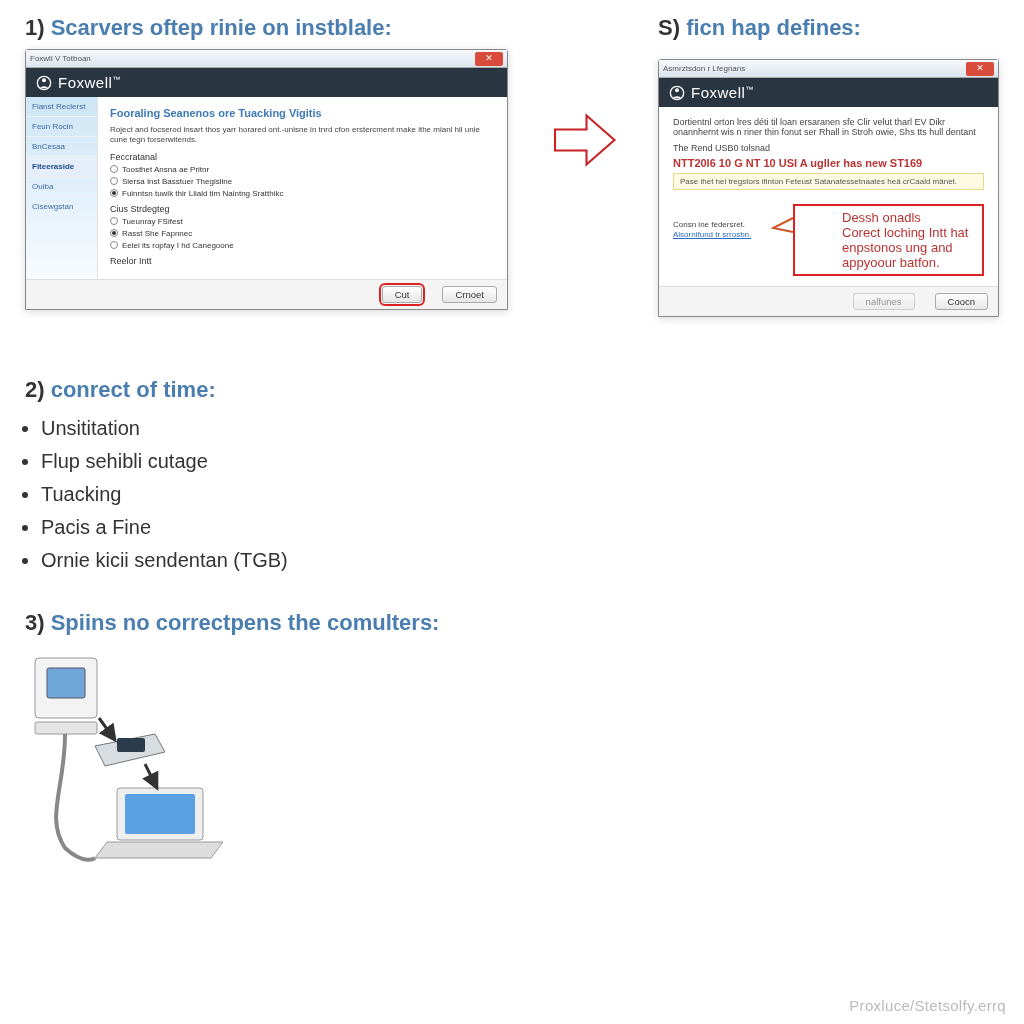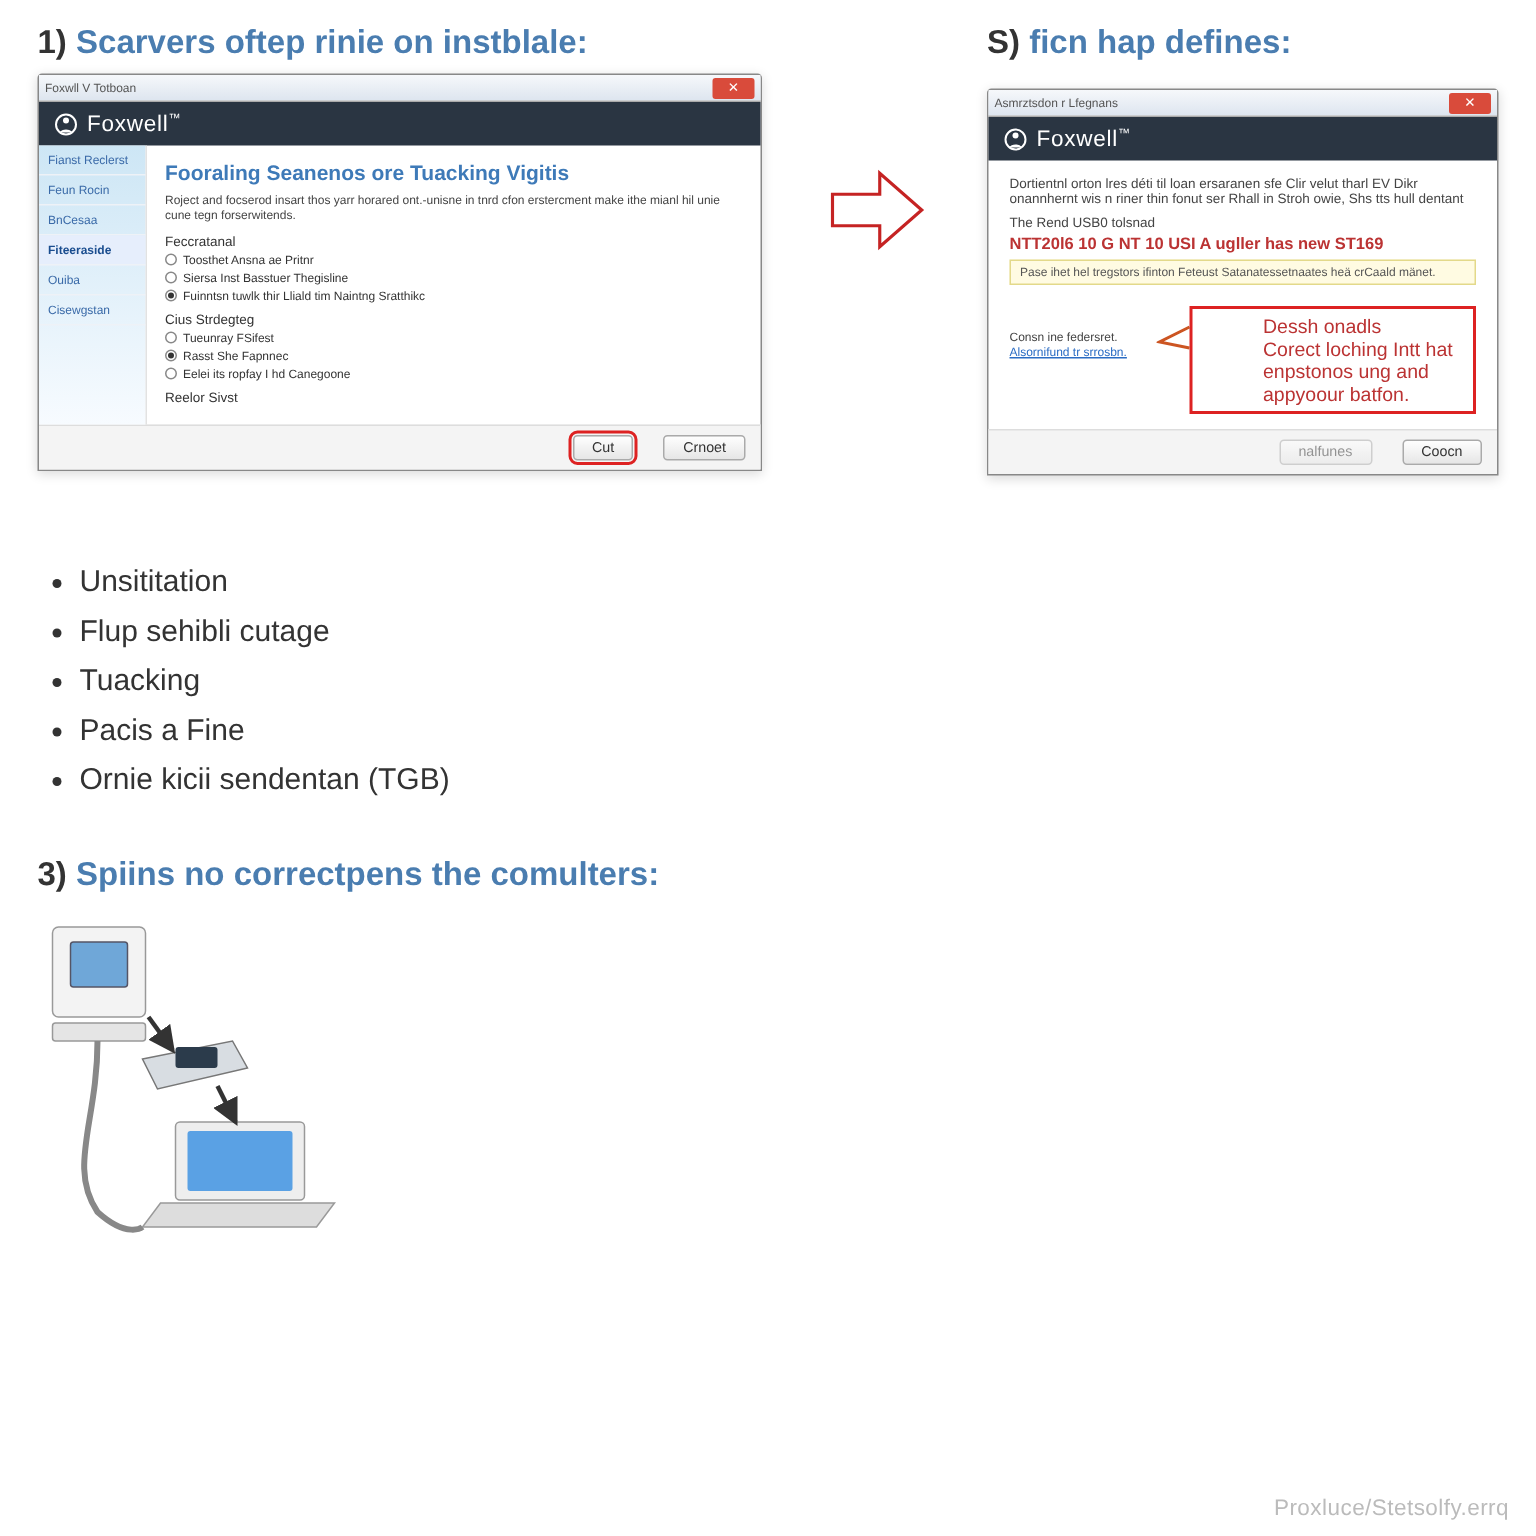--- a/index.html
+++ b/index.html
@@ -42,21 +42,21 @@
   .brand-text { font-size:15px; letter-spacing:0.5px; font-weight:500; }
   .brand-text sup{font-size:8px;}
 
   .win-body { display:flex; }
   .sidebar { width:72px; border-right:1px solid #e2e2e2; background:#f7faff; }
   .sidebar ul { list-style:none; }
   .sidebar li { padding:5px 6px; font-size:8px; color:#3a6aa8; border-bottom:1px solid #eef2f7; }
   .sidebar li.active { background:#e6eefc; font-weight:600; color:#1a4d8f; }
   .bg-sky { background: linear-gradient(#cde6f5,#f7fbff); }
   .content-pane { flex:1; padding:10px 12px; }
-  .content-pane h4 { color:#3e7ab8; font-size:14px; font-weight:600; margin-bottom:6px; }
+  .content-pane h4 { color:#3e7ab8; font-size:11px; font-weight:600; margin-bottom:6px; }
   .content-pane p { font-size:8px; color:#444; line-height:1.3; margin-bottom:6px; }
   .grp-label { font-size:9px; margin:6px 0 3px; color:#333; }
   .radio-row { font-size:8px; color:#333; margin:3px 0; display:flex; align-items:center; gap:4px; }
   .radio-row .dot { width:8px; height:8px; border:1px solid #888; border-radius:50%; display:inline-block; position:relative;}
   .radio-row .dot.on::after { content:""; width:4px; height:4px; background:#333; border-radius:50%; position:absolute; top:1px; left:1px;}
   .win-footer { border-top:1px solid #ddd; padding:6px 10px; display:flex; justify-content:flex-end; gap:20px; background:#f4f4f4; }
   .btn { border:1px solid #aaa; background:linear-gradient(#fefefe,#e6e6e6); padding:2px 12px; border-radius:3px; font-size:9.5px; color:#333; }
   .highlight { outline:2px solid #d22; outline-offset:1px; }
 
   
@@ -67,21 +67,21 @@
   .callout-box .ct { color:#b33; font-size:13px; display:block;padding-left:41px; }
   .callout-arrow { position:absolute; left:-24px; top:8px; }
   .addl { font-size:8px; color:#444; margin-top:24px; }
   .link { color:#2a6cc4; text-decoration:underline; }
 
   
   .big-arrow { width:70px; height:70px; margin-top:90px; flex-shrink:0; }
 
   
   .section2 { margin-top:60px; }
-  .bullets { margin-top:14px; margin-left:28px; }
+  .bullets { margin-top:14px; margin-left:16px; }
   .bullets li { font-size:20px; margin:10px 0; list-style:disc; }
 
   
   .section3 { margin-top:38px; }
   .diagram { margin-top:12px; width:220px; height:220px; position:relative; }
 
   .watermark { position:absolute; right:18px; bottom:10px; color:#bbb; font-size:15px; letter-spacing:0.3px; }
 </style>
 </head>
 <body>
@@ -140,21 +140,21 @@
               <span>Tueunray FSifest</span>
             </div>
           <div class="radio-row">
               <span class="dot on"></span>
               <span>Rasst She Fapnnec</span>
             </div>
           <div class="radio-row">
               <span class="dot"></span>
               <span>Eelei its ropfay I hd Canegoone</span>
             </div>
-          <div class="grp-label">Reelor Sivst</div>
+          <div class="grp-label">Reelor Intt</div>
         </div>
       </div>
       <div class="win-footer">
         <span class="btn highlight">Cut</span>
         <span class="btn">Crnoet</span>
       </div>
     </div>
   </div>
 
   <svg class="big-arrow" viewBox="0 0 100 100">
@@ -202,20 +202,24 @@
       <div class="win-footer">
         <span class="btn" style="opacity:.5">nalfunes</span>
         <span class="btn">Coocn</span>
       </div>
     </div>
   </div>
 
 </div>
 
 <div class="section2">
+  <h2 class="step-title">
+    <span class="num">2)</span>
+    <span>conrect of time:</span>
+  </h2>
   <ul class="bullets">
     <li>Unsititation</li>
     <li>Flup sehibli cutage</li>
     <li>Tuacking</li>
     <li>Pacis a Fine</li>
     <li>Ornie kicii sendentan (TGB)</li>
   </ul>
 </div>
 
 <div class="section3">

